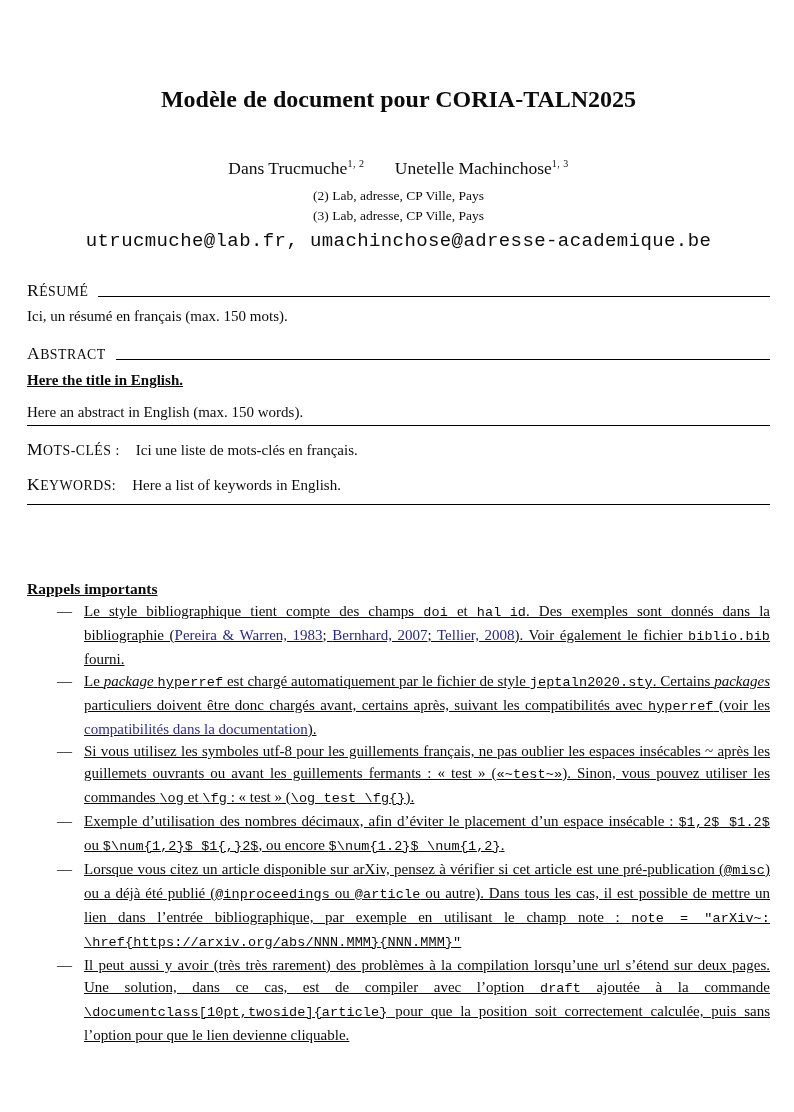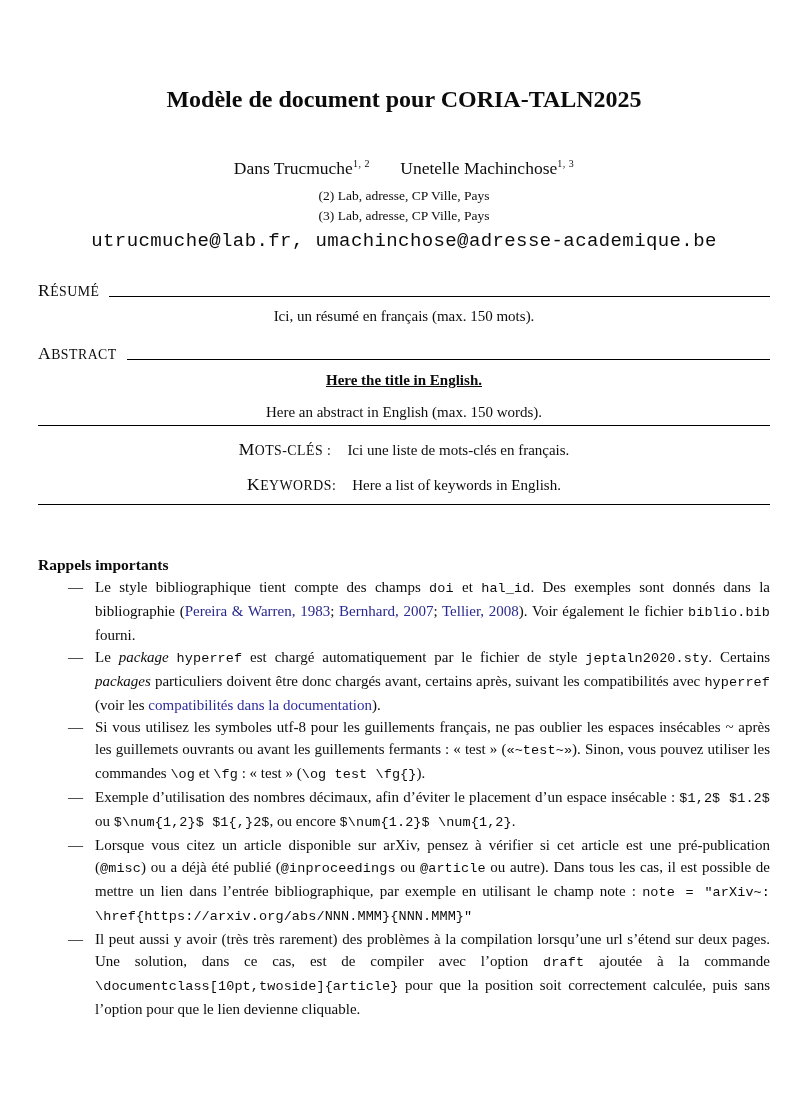--- a/index.html
+++ b/index.html
@@ -8,21 +8,21 @@
     --cite: #28288e;
     --link: #2c2c9e;
     --rule: #000000;
   }
   html, body { margin: 0; padding: 0; background: var(--page-bg); }
   .page {
     position: relative;
     width: 794px;
     height: 1112px;
     box-sizing: border-box;
-    padding: 85px 24px 0 38px;
+    padding: 85px 24px 0 27px;
     margin: 0 auto;
     background: var(--page-bg);
     color: var(--text);
     font-family: "Liberation Serif", "DejaVu Serif", serif;
     font-size: 15px;
     overflow: hidden;
   }
   
   .paper-title {
     margin: 0 0 44px 0;
@@ -58,33 +58,33 @@
     letter-spacing: 0.5px;
     white-space: nowrap;
   }
   .sc-label::first-letter { font-size: 17.5px; }
   .rule-row { display: flex; align-items: flex-end; }
   .rule-row .rule {
     flex: 1;
     border-bottom: 1.6px solid var(--rule);
     margin: 0 0 4px 10px;
   }
-  .ab-p { margin: 6px 0 0 0; line-height: 1.25; text-align: center; }
+  .ab-p { margin: 6px 0 0 0; line-height: 1.25; }
   .abstract-row { margin-top: 17px; }
   .english-title { margin-top: 7px; font-weight: bold; text-decoration: underline; }
   .abstract-underlined {
     margin-top: 14px;
     border-bottom: 1.6px solid var(--rule);
     padding-bottom: 3px;
   }
   .kv { margin-top: 13px; }
   .kv .sc-label { margin-right: 16px; }
   .hrule { border-bottom: 1.6px solid var(--rule); margin-top: 8px; }
   
-  .reminders { margin-top: 49px; }
+  .reminders { margin-top: 73px; text-decoration: underline; }
   .reminders-heading { margin: 0; font-weight: bold; line-height: 22px; font-size: 15.5px; }
   .reminder-item {
     margin: 0 0 0 57px;
     text-indent: -27px;
     text-align: justify;
     line-height: 22px;
   }
   .dash { display: inline-block; width: 27px; text-indent: 0; }
   
   .r-code {

